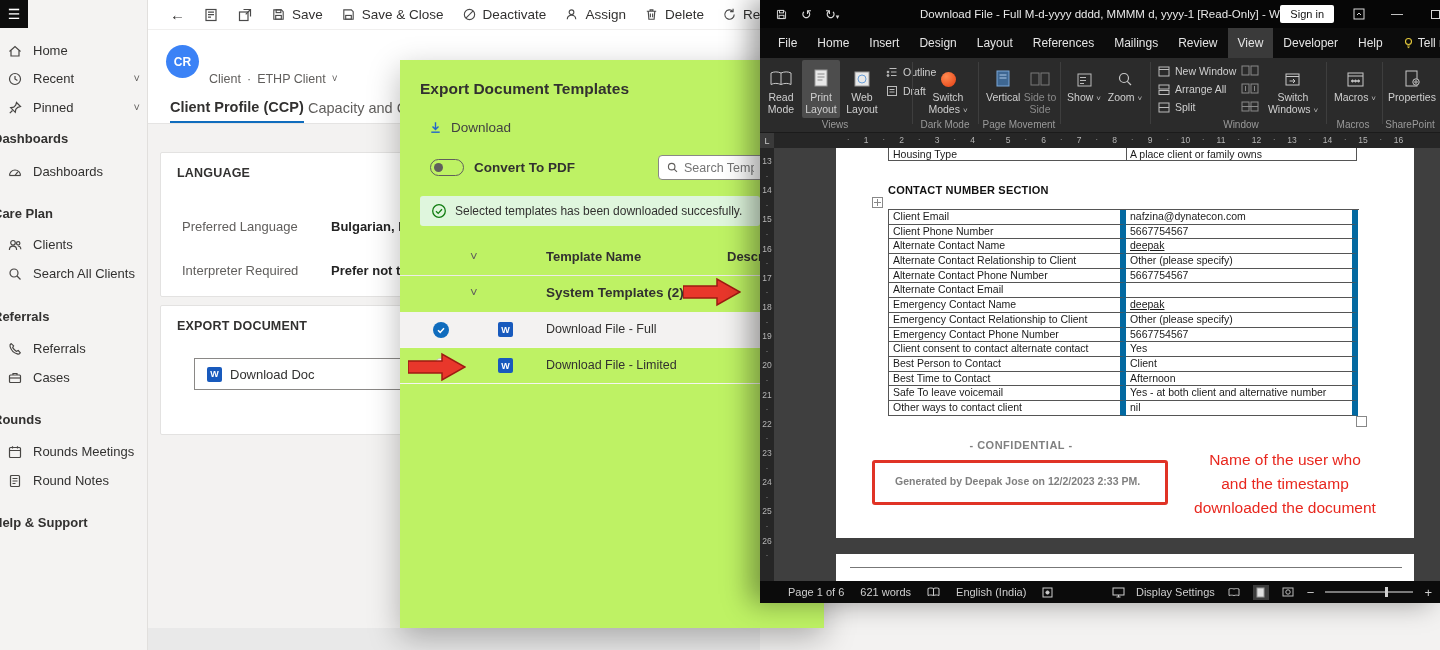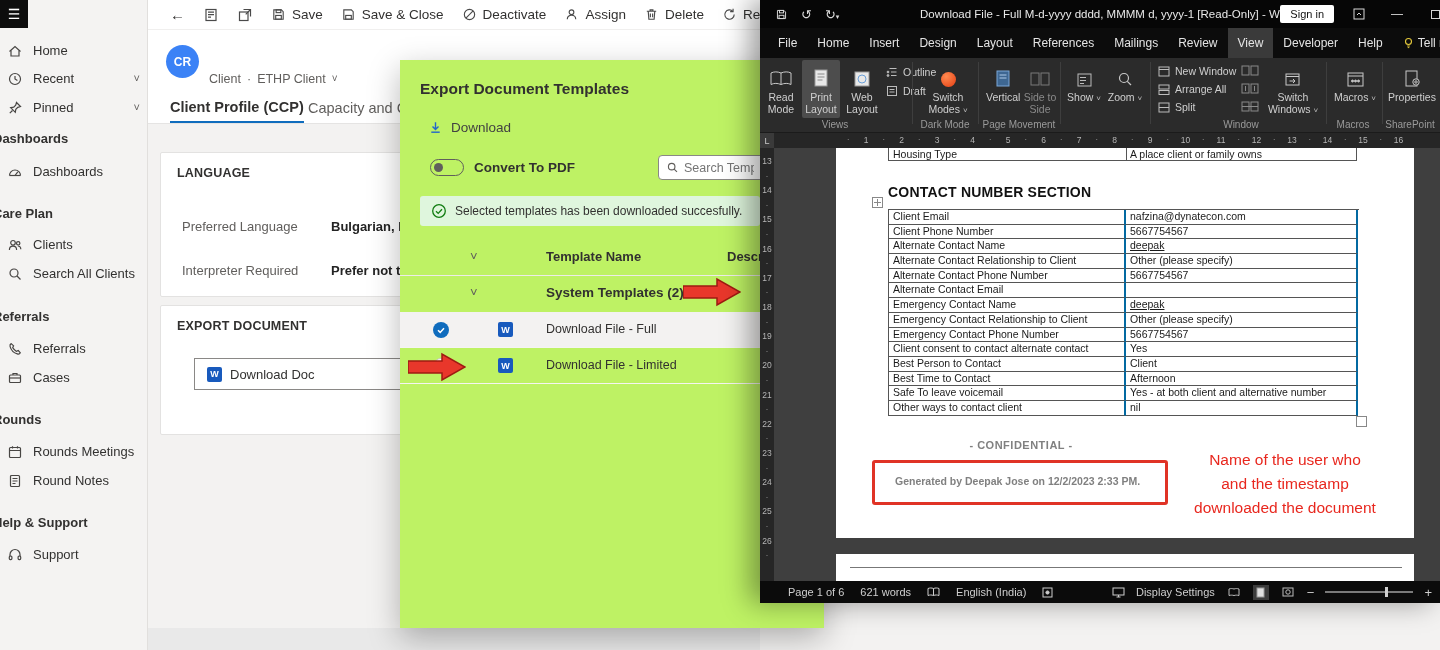--- a/index.html
+++ b/index.html
@@ -93,24 +93,24 @@
   .rv-num{position:absolute;left:0;width:14px;text-align:center;font-size:8.5px;color:#b5b5b5}
   .rv-dot{position:absolute;left:0;width:14px;text-align:center;font-size:9px;color:#8a8a8a}
 
   .docarea{position:absolute;left:14px;top:148px;right:0;height:433px;background:#3f3f3f}
   .page1{position:absolute;left:62px;top:0;width:578px;height:390px;background:#fff}
   .page2{position:absolute;left:62px;top:406px;width:578px;height:27px;background:#fff}
   .partial-row{position:absolute;left:52px;top:0;width:469px;height:13px;border:1px solid #555;border-top:none}
   .partial-row .pl{position:absolute;left:4px;top:0;font-size:10.5px;color:#1a1a1a;line-height:13px}
   .partial-row .pv{position:absolute;left:241px;top:0;font-size:10.5px;color:#1a1a1a;line-height:13px}
   .pdiv{position:absolute;left:237px;top:0;width:1px;height:12px;background:#555}
-  .doc-heading{position:absolute;left:52px;top:36px;font-size:14px;font-weight:700;color:#111;letter-spacing:.2px}
+  .doc-heading{position:absolute;left:52px;top:36px;font-size:11px;font-weight:700;color:#111;letter-spacing:.2px}
   .tbl-handle{position:absolute;left:36px;top:49px}
   .doc-table{position:absolute;left:52px;top:61px;width:471px;display:grid;grid-template-columns:237px 232px;grid-auto-rows:14.7px;border-left:1px solid #555;border-top:1px solid #555}
-  .dcell{border-right:2px solid #0369a1;border-bottom:1px solid #555;font-size:10.5px;color:#1a1a1a;line-height:13.5px;padding-left:4px;white-space:nowrap;overflow:hidden}
+  .dcell{border-right:6px solid #0369a1;border-bottom:1px solid #555;font-size:10.5px;color:#1a1a1a;line-height:13.5px;padding-left:4px;white-space:nowrap;overflow:hidden}
   .dcell.u{text-decoration:underline}
   .sel-square{position:absolute;left:520px;top:268px;width:11px;height:11px;border:1px solid #888;background:#fff}
   .confidential{position:absolute;left:0;top:291px;width:370px;text-align:center;font-size:11px;font-weight:700;color:#808080;letter-spacing:.5px}
   .genbox{position:absolute;left:36px;top:312px;width:296px;height:45px;border:3px solid #e03326;border-radius:3px}
   .gentext{position:absolute;left:20px;top:12px;font-size:10.5px;font-weight:700;color:#808080;white-space:nowrap}
   .annotation{position:absolute;left:330px;top:300px;width:238px;text-align:center;font-size:15.5px;line-height:24px;color:#e8271e}
   .p2line{position:absolute;left:14px;top:13px;width:552px;height:1px;background:#777}
 
   .statusbar{position:absolute;left:0;top:581px;width:100%;height:22px;background:#0b0b0b;display:flex;align-items:center;color:#cfcfcf;font-size:11px}
   .sb-left{display:flex;align-items:center;gap:16px;padding-left:28px}
@@ -231,30 +231,20 @@
       <span>
           <svg width="16" height="16" viewBox="0 0 16 16" fill="none" stroke="#484644" stroke-width="1.2">
             <rect x="2.5" y="3.5" width="11" height="10" rx="1"></rect>
             <path d="M2.5 6.5 H13.5 M5.5 2.2 V4.5 M10.5 2.2 V4.5"></path>
           </svg>
         </span>
       <span class="nlabel">Rounds Meetings</span>
     </div>
 
     <div class="nav-group" style="top:508px">Help &amp; Support</div>
-    <div class="nav-item" style="top:540px">
-      <span>
-          <svg width="16" height="16" viewBox="0 0 16 16" fill="none" stroke="#484644" stroke-width="1.2">
-            <path d="M3 9.5 V7.5 A5 5 0 0 1 13 7.5 V9.5"></path>
-            <rect x="2.3" y="9" width="2.6" height="3.6" rx="1"></rect>
-            <rect x="11.1" y="9" width="2.6" height="3.6" rx="1"></rect>
-          </svg>
-        </span>
-      <span class="nlabel">Support</span>
-    </div>
   </aside>
 
   <div class="crm">
     <div class="cmdbar">
       <div class="cbtn">
           <span style="font-size:15px">←</span>
         </div>
       <div class="cbtn">
           <span>
             <svg width="16" height="16" viewBox="0 0 16 16" fill="none" stroke="#4a4a4a" stroke-width="1.2">

